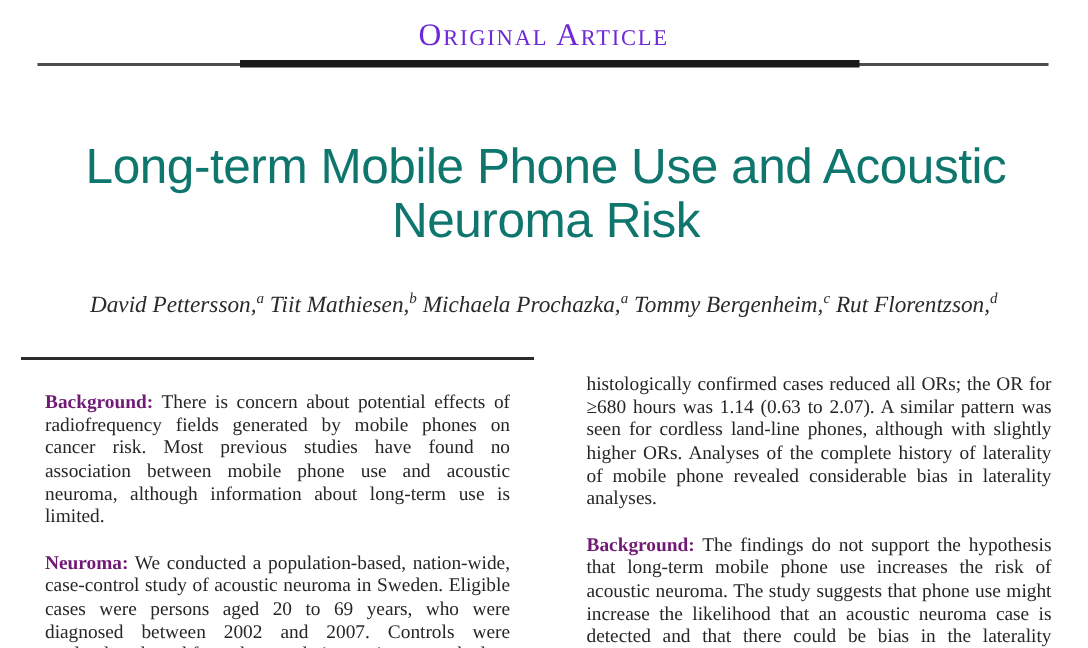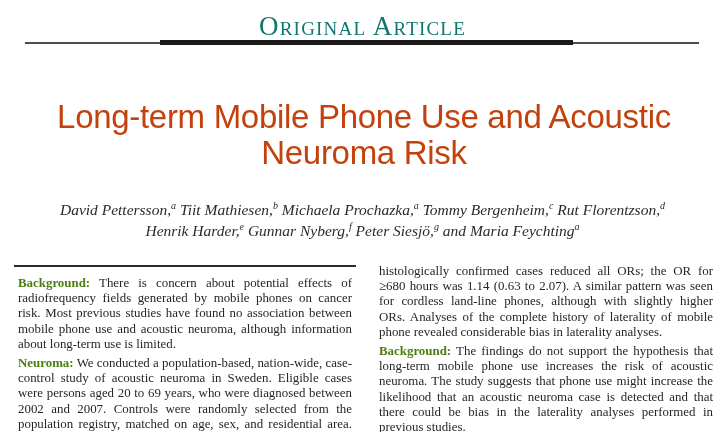--- a/index.html
+++ b/index.html
@@ -8,41 +8,41 @@
     width:725px; height:432px;
     background:#ffffff;
     overflow:hidden;
     font-family:"Liberation Serif", serif;
     color:#262626;
   }
   .category {
     margin-top:11px;
     text-align:center;
     font-variant:small-caps;
-    font-size:27px;
+    font-size:21px;
     letter-spacing:1.2px;
-    color:#0f766e;
+    color:#6d28d9;
   }
   .rule-thin {
     position:absolute; left:25px; top:42px;
     width:674px; height:2px; background:#4c4c4c;
   }
   .rule-thick {
     position:absolute; left:160px; top:40px;
     width:413px; height:5px; background:#1a1a1a;
   }
   .title {
     margin:57px 0 0 3px;
     text-align:center;
     font-family:"Liberation Sans", sans-serif;
     font-weight:normal;
     font-size:33px;
     line-height:36px;
     letter-spacing:-0.3px;
-    color:#c2410c;
+    color:#0f766e;
   }
   .authors {
     margin-top:28px;
     text-align:center;
     font-style:italic;
     font-size:15.5px;
     line-height:21px;
     color:#2a2a2a;
   }
   .authors sup {
@@ -60,22 +60,22 @@
     line-height:15.2px;
     text-align:justify;
   }
   .col-left {
     border-top:2px solid #2b2b2b;
     padding-top:5px;
   }
   .col-right {
     margin-top:-5px;
   }
-  .para { margin:4px; }
-  .lbl { color:#4d7c0f; }
+  .para { margin:16px; }
+  .lbl { color:#701a75; }
   .citation {
     margin:20px 0 0 0;
     text-align:left;
   }
 </style>
 </head>
 <body>
 
 <div class="page">
 
@@ -87,26 +87,20 @@
   <h1 class="title">Long-term Mobile Phone Use and Acoustic Neuroma Risk</h1>
 
   <div class="authors">
     <div>
       <span><span>David Pettersson,</span><sup>a</sup></span>
       <span><span>Tiit Mathiesen,</span><sup>b</sup></span>
       <span><span>Michaela Prochazka,</span><sup>a</sup></span>
       <span><span>Tommy Bergenheim,</span><sup>c</sup></span>
       <span><span>Rut Florentzson,</span><sup>d</sup></span>
     </div>
-    <div>
-      <span><span>Henrik Harder,</span><sup>e</sup></span>
-      <span><span>Gunnar Nyberg,</span><sup>f</sup></span>
-      <span><span>Peter Siesjö,</span><sup>g</sup></span>
-      <span><span>and Maria Feychting</span><sup>a</sup></span>
-    </div>
   </div>
 
   <div class="columns">
 
     <div class="col col-left">
       <p class="para"><b class="lbl">Background:</b>
         <span>There is concern about potential effects of radiofrequency fields generated by mobile phones on cancer risk. Most previous studies have found no association between mobile phone use and acoustic neuroma, although information about long-term use is limited.</span></p>
       <p class="para"><b class="lbl">Neuroma:</b>
         <span>We conducted a population-based, nation-wide, case-control study of acoustic neuroma in Sweden. Eligible cases were persons aged 20 to 69 years, who were diagnosed between 2002 and 2007. Controls were randomly selected from the population registry, matched on age, sex, and residential area. Postal questionnaires were completed by 451 cases (83%) and 710 controls (65%).</span></p>
 

